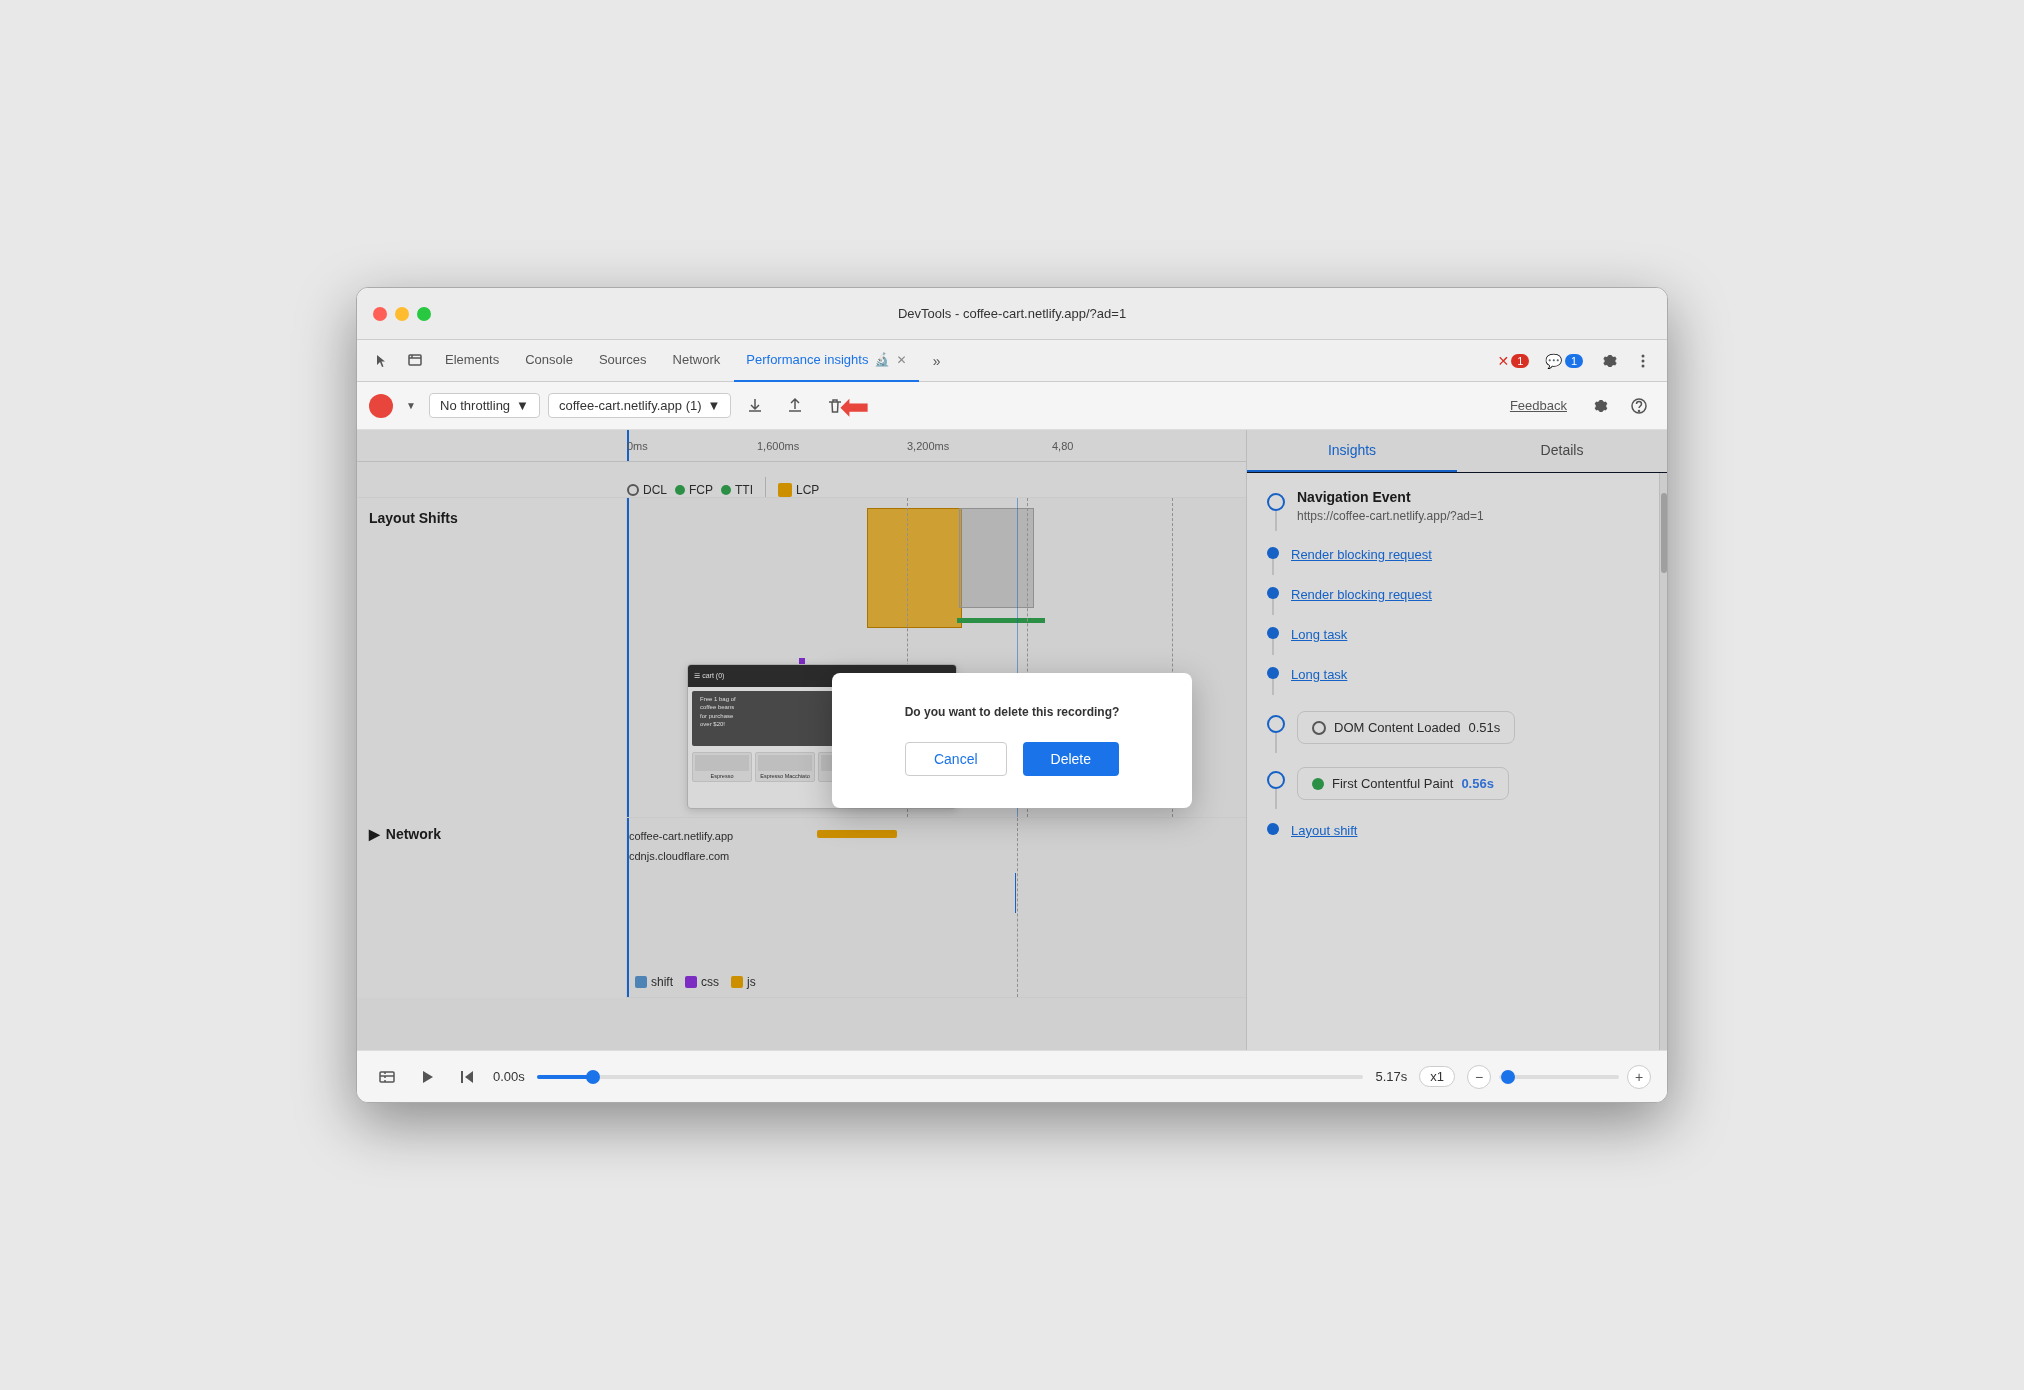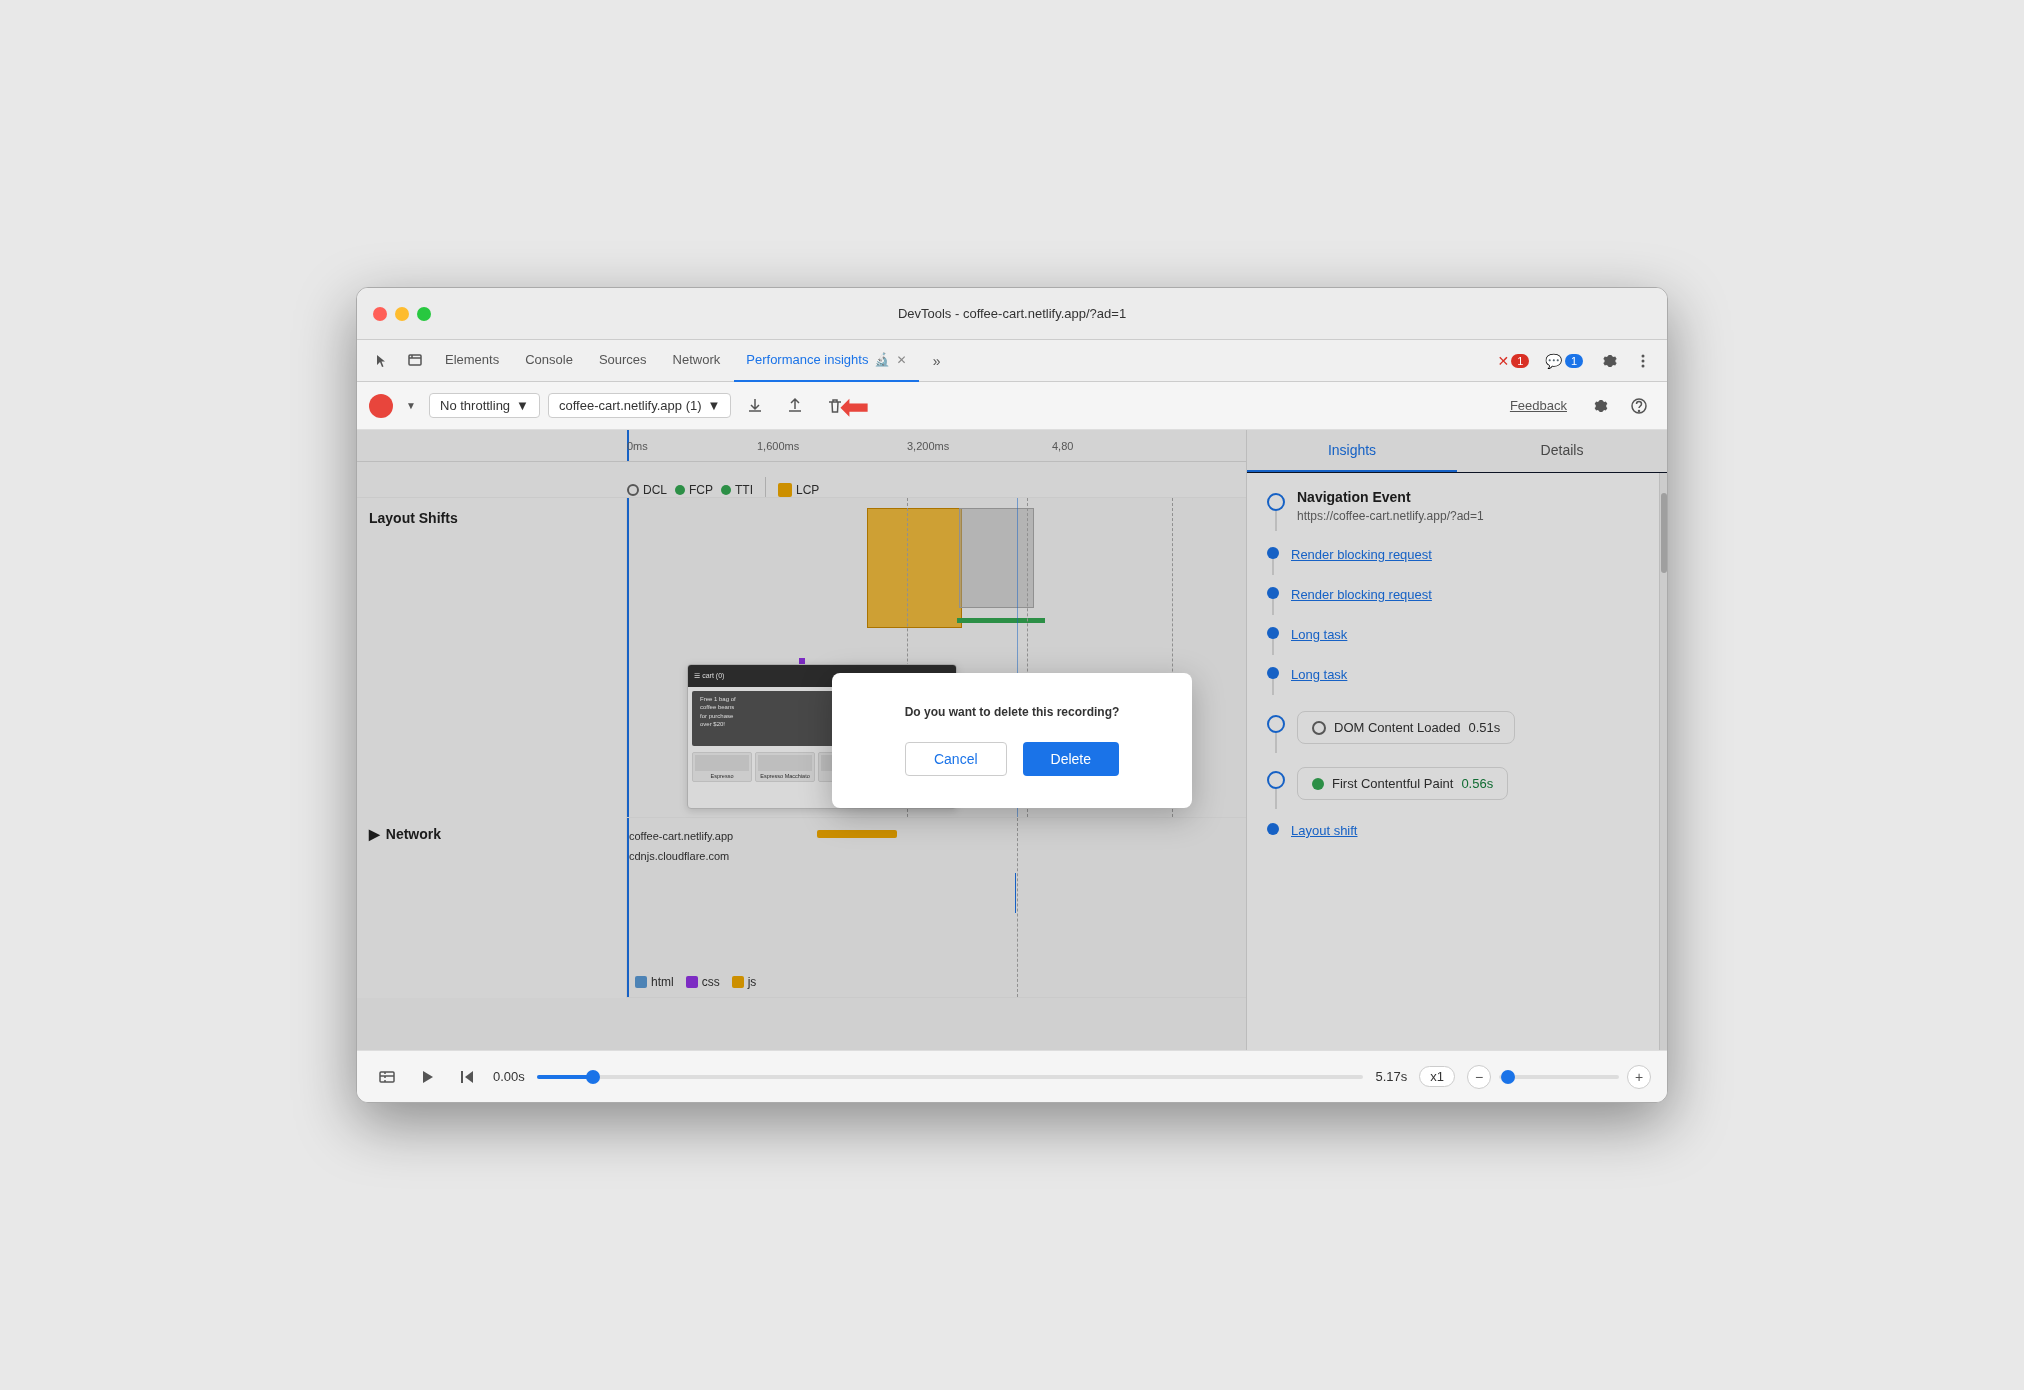--- a/index.html
+++ b/index.html
@@ -806,21 +806,21 @@
             <div style="position:absolute;top:12px;left:190px;width:80px;height:8px;background:#f0a800;border-radius:2px;"></div>
             <div style="position:absolute;top:32px;left:2px;font-size:11px;color:#333;">cdnjs.cloudflare.com</div>
 
             <div style="position:absolute;top:0;left:390px;width:1px;height:100%;border-left:1px dashed #aaa;"></div>
 
             <div style="position:absolute;top:55px;left:388px;width:1px;height:40px;background:#1a73e8;"></div>
 
             <div class="net-legend">
               <div class="legend-item">
                 <div class="legend-dot" style="background:#5b9bd5;"></div>
-                <span>html</span>
+                <span>shift</span>
               </div>
               <div class="legend-item">
                 <div class="legend-dot" style="background:#9334e6;"></div>
                 <span>css</span>
               </div>
               <div class="legend-item">
                 <div class="legend-dot" style="background:#f0a800;"></div>
                 <span>js</span>
               </div>
             </div>
@@ -897,21 +897,21 @@
           </div>
 
           <div style="display:flex;align-items:flex-start;gap:12px;margin-bottom:14px;">
             <div style="display:flex;flex-direction:column;align-items:center;margin-top:4px;">
               <div style="width:18px;height:18px;border-radius:50%;border:2px solid #1a73e8;background:white;"></div>
               <div style="width:2px;flex:1;min-height:20px;background:#ddd;"></div>
             </div>
             <div style="background:white;border:1px solid #e0e0e0;border-radius:8px;padding:8px 14px;font-size:13px;color:#333;display:flex;align-items:center;gap:8px;">
               <div style="width:12px;height:12px;border-radius:50%;background:#34a853;"></div>
               <span>First Contentful Paint</span>
-              <span style="color:#15803d;font-weight:400;">0.56s</span>
+              <span style="color:#3b82f6;font-weight:700;">0.56s</span>
             </div>
           </div>
 
           <div style="display:flex;align-items:flex-start;gap:12px;margin-bottom:14px;">
             <div style="display:flex;flex-direction:column;align-items:center;">
               <div style="width:12px;height:12px;border-radius:50%;background:#1a73e8;"></div>
             </div>
             <a class="insight-link">Layout shift</a>
           </div>
         </div>

